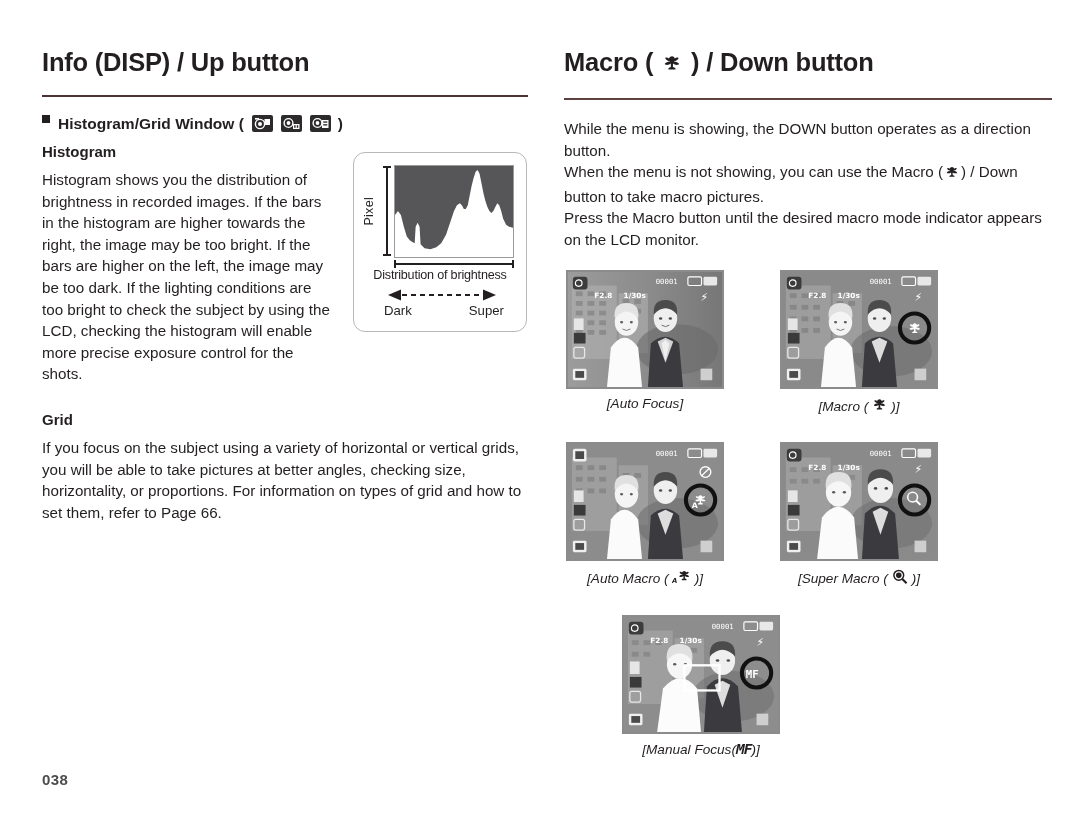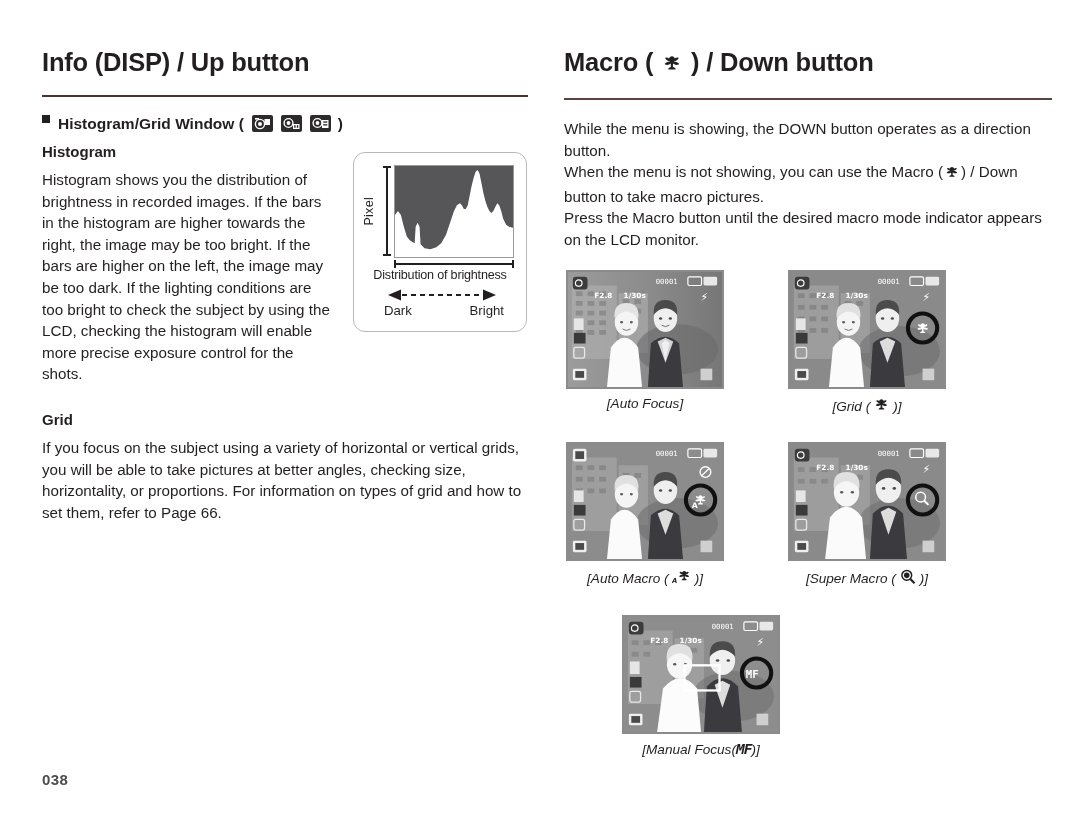--- a/index.html
+++ b/index.html
@@ -218,21 +218,21 @@
   
   .shots {
     position: absolute;
     left: 552px;
     top: 270px;
     width: 488px;
   }
   .shot-row {
     display: flex;
     justify-content: flex-start;
-    gap: 36px;
+    gap: 28px;
   }
   .shot-cell {
     width: 186px;
     display: flex;
     flex-direction: column;
     align-items: center;
   }
   .shot-cell.offset-left { margin-left: 56px; }
 
   .lcd {
@@ -347,21 +347,21 @@
           <div class="arrow-row">
             <svg width="108" height="12" viewBox="0 0 108 12">
               <polygon points="0,6 13,0.5 13,11.5" fill="#231f20"></polygon>
               <polygon points="108,6 95,0.5 95,11.5" fill="#231f20"></polygon>
               <line x1="14" y1="6" x2="94" y2="6" stroke="#231f20" stroke-width="1.8" stroke-dasharray="5,4"></line>
             </svg>
           </div>
 
           <div class="dark-bright">
             <span>Dark</span>
-            <span>Bright</span>
+            <span>Super</span>
           </div>
         </div>
       </div>
     </div>
 
     <div class="grid-block">
       <h3 class="sub-head grid-head">Grid</h3>
       <p class="body-text">If you focus on the subject using a variety of horizontal or vertical grids, you will be able to take pictures at better angles, checking size, horizontality, or proportions. For information on types of grid and how to set them, refer to Page 66.</p>
     </div>
   </div>
@@ -523,21 +523,21 @@
             <rect x="7.5" y="102.5" width="9" height="7" fill="#4a4a4a"></rect>
             <rect x="136" y="100" width="12" height="12" fill="#cfcfcf"></rect>
 
             <circle cx="136" cy="58" r="15" fill="none" stroke="#111111" stroke-width="4.2"></circle>
             <g transform="translate(128,50) scale(0.75)">
               <path fill="#ffffff" d="M11 4.2c1.5 0 2.6 1.1 2.9 2.4.8-.9 2-1.3 3.1-1 .5.2.6.8.3 1.2-1 1.4-2.6 2.3-4.3 2.5l.2.5c1.7-.1 3.4.4 4.6 1.6.4.4.2 1-.3 1.2-1.9.6-4 .2-5.5-1l-.1 3.4c1 .2 1.9.7 2.6 1.5.3.4 0 1-.5 1H7.9c-.5 0-.8-.6-.5-1 .6-.8 1.5-1.3 2.5-1.5l-.1-3.4c-1.5 1.2-3.6 1.6-5.5 1-.5-.2-.7-.8-.3-1.2 1.2-1.2 2.9-1.7 4.6-1.6l.2-.5C7.1 9.1 5.5 8.2 4.5 6.8c-.3-.4-.2-1 .3-1.2 1.1-.3 2.3.1 3.1 1C8.3 5.3 9.5 4.2 11 4.2z"></path>
             </g>
           </svg>
         </div>
         <div class="shot-caption">
-          <span>[Grid (</span>
+          <span>[Macro (</span>
           <span class="cap-icon">
             <svg width="17" height="17" viewBox="0 0 22 22">
                 <path fill="#231f20" d="M11 4.2c1.5 0 2.6 1.1 2.9 2.4.8-.9 2-1.3 3.1-1 .5.2.6.8.3 1.2-1 1.4-2.6 2.3-4.3 2.5l.2.5c1.7-.1 3.4.4 4.6 1.6.4.4.2 1-.3 1.2-1.9.6-4 .2-5.5-1l-.1 3.4c1 .2 1.9.7 2.6 1.5.3.4 0 1-.5 1H7.9c-.5 0-.8-.6-.5-1 .6-.8 1.5-1.3 2.5-1.5l-.1-3.4c-1.5 1.2-3.6 1.6-5.5 1-.5-.2-.7-.8-.3-1.2 1.2-1.2 2.9-1.7 4.6-1.6l.2-.5C7.1 9.1 5.5 8.2 4.5 6.8c-.3-.4-.2-1 .3-1.2 1.1-.3 2.3.1 3.1 1C8.3 5.3 9.5 4.2 11 4.2z"></path>
               </svg>
           </span>
           <span>)]</span>
         </div>
       </div>
     </div>
 

